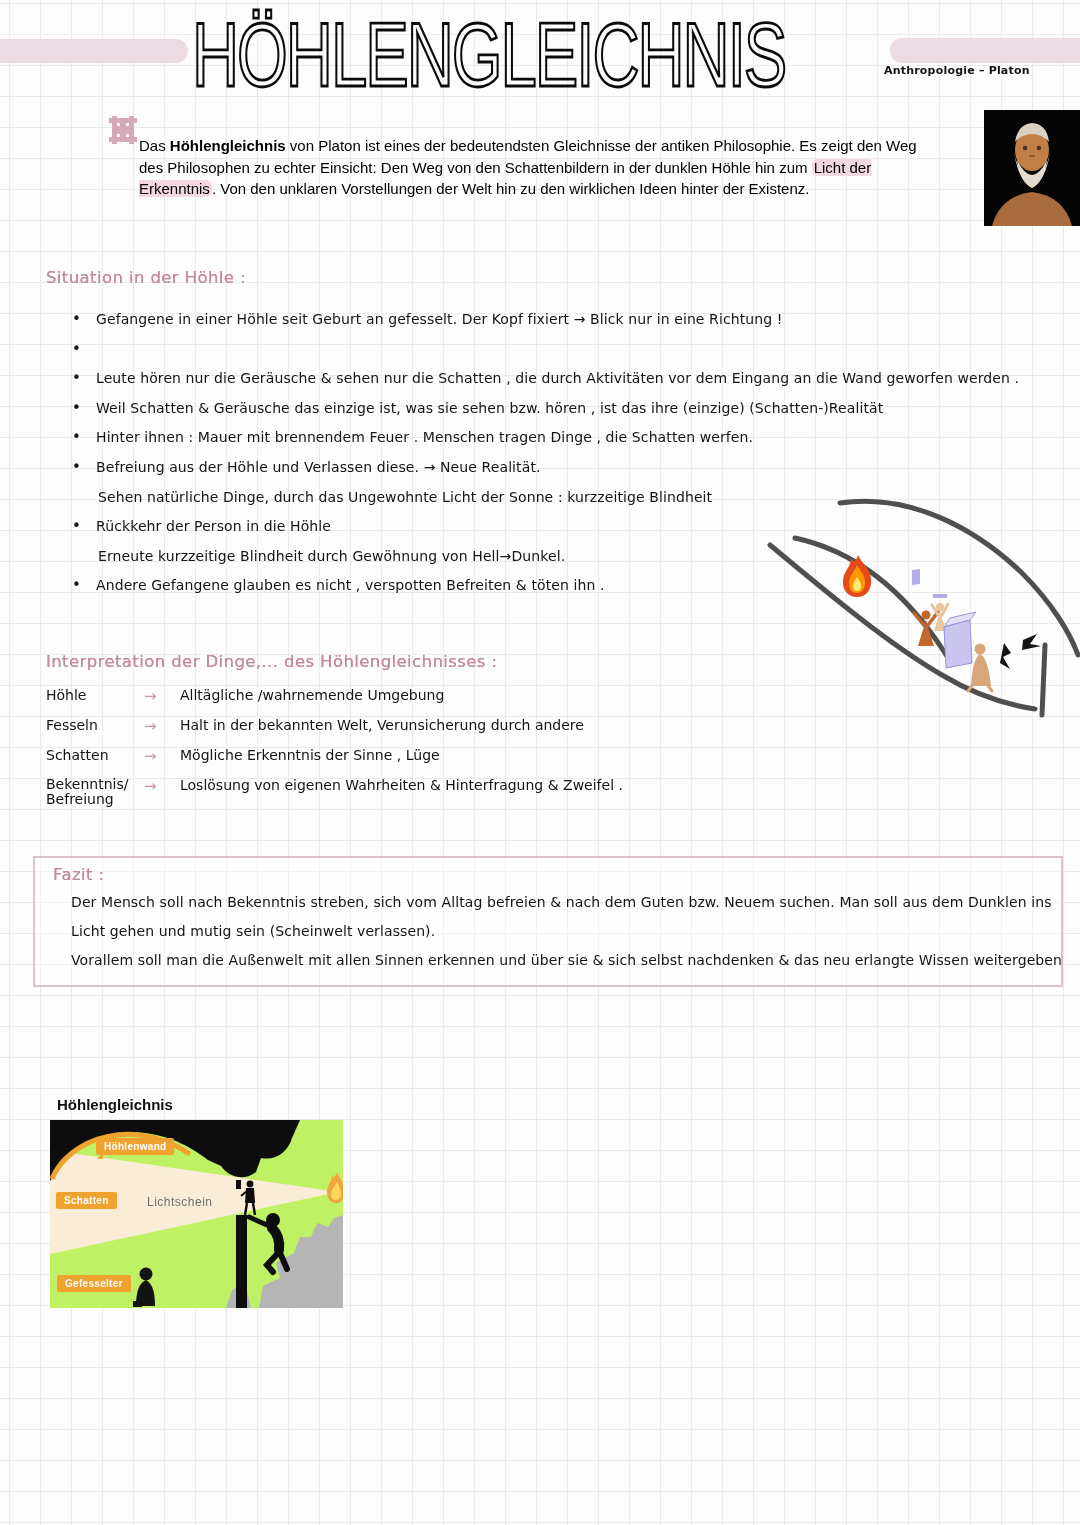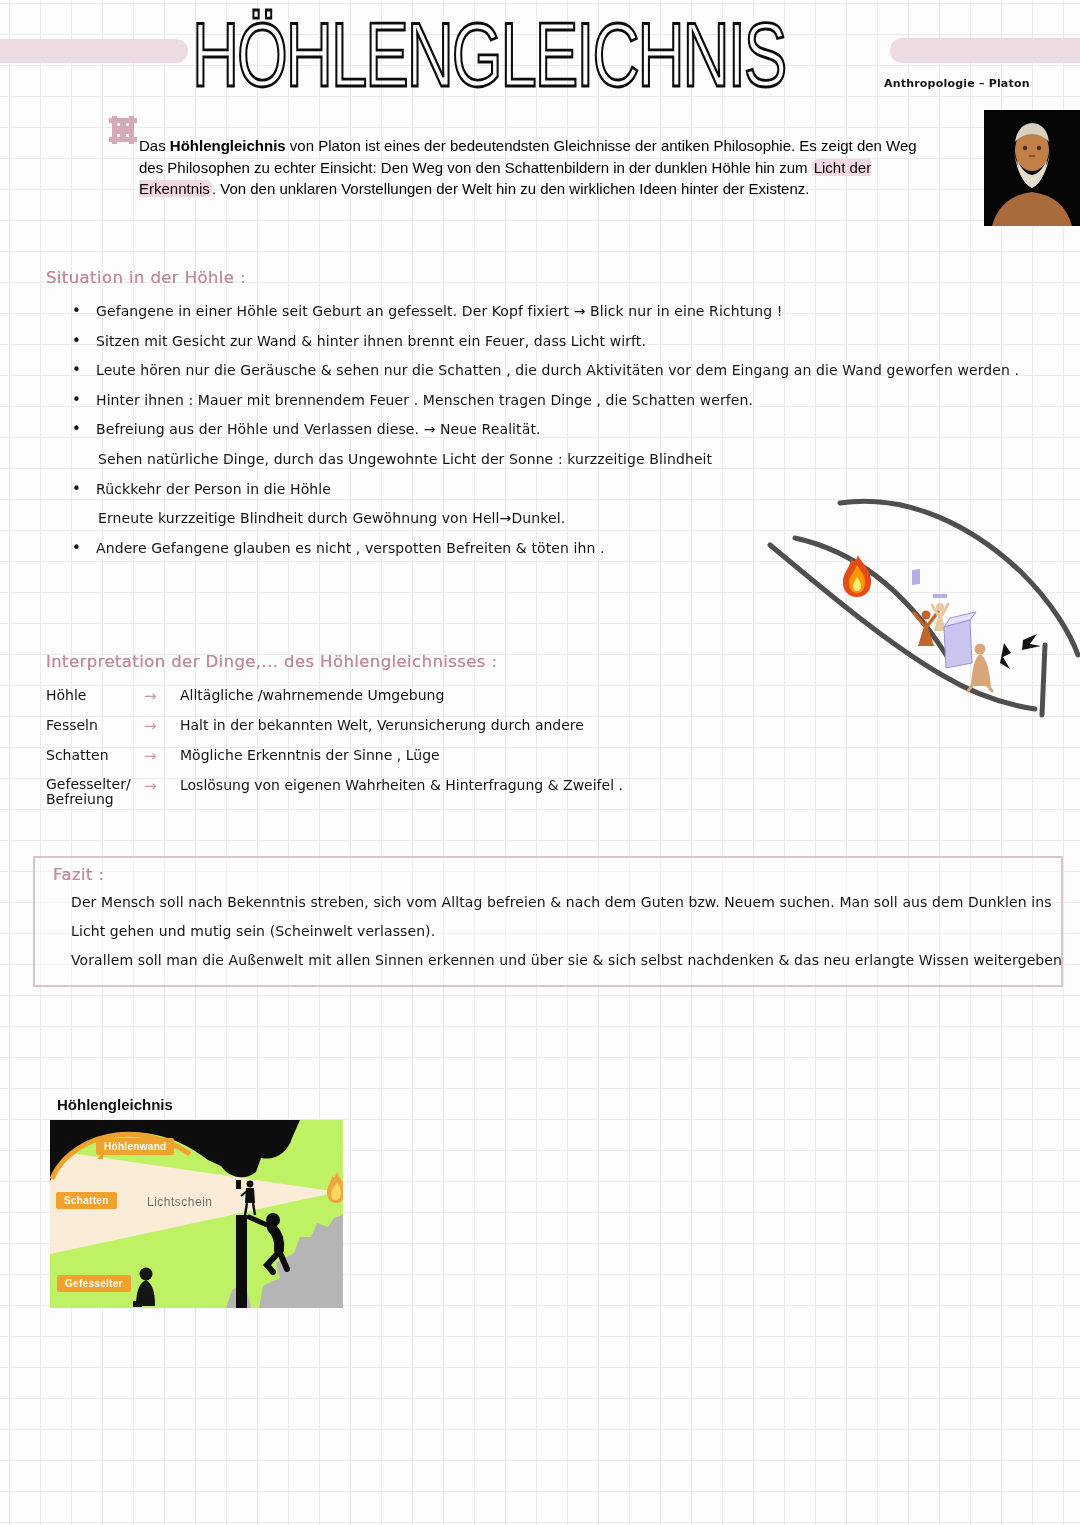--- a/index.html
+++ b/index.html
@@ -14,21 +14,21 @@
 
   
   .bar-left{left:0;top:39px;width:188px;height:24px;background:#ecdbe3;border-radius:0 12px 12px 0;}
   .bar-right{left:890px;top:38px;width:190px;height:25px;background:#ecdbe3;border-radius:12px 0 0 12px;}
 
   
   .deco-title{left:192px;top:2px;font-size:64px;font-weight:400;letter-spacing:-2px;
     transform:scale(1.02,1.42);transform-origin:top left;white-space:nowrap;
     color:transparent;-webkit-text-stroke:2px #0b0b0b;}
   @supports not (-webkit-text-stroke:1px #000){ .deco-title{color:#0b0b0b;} }
-  .subtitle{left:884px;top:77px;font-size:11px;color:#141414;font-weight:bold;letter-spacing:.2px;}
+  .subtitle{left:884px;top:64px;font-size:11px;color:#141414;font-weight:bold;letter-spacing:.2px;}
 
   
   .intro-wrap{left:112px;top:118px;width:828px;height:102px;}
   .crn{position:absolute;width:22px;height:24px;}
   .crn:before,.crn:after{content:"";position:absolute;border:0 solid #d6a9b8;}
   .crn:before{width:20px;height:21px;}
   .crn:after{width:8px;height:8px;}
   .crn.tl:before{left:0;top:0;border-left-width:5px;border-top-width:5px;}
   .crn.tl:after{left:8px;top:8px;border-left-width:4px;border-top-width:4px;}
   .crn.tr:before{right:0;top:0;border-right-width:5px;border-top-width:5px;}
@@ -45,21 +45,21 @@
 
   
   .hw{font-family:"DejaVu Sans",sans-serif;color:#141414;}
   .pink-h{font-family:"DejaVu Sans",sans-serif;color:#c4899c;font-size:16.5px;letter-spacing:.4px;
     text-shadow:0 0 .6px #c4899c;white-space:nowrap;}
   .hw-line{height:29.6px;white-space:nowrap;display:flex;align-items:flex-start;font-size:14px;letter-spacing:.1px;margin-left:26px;}
   .hw-line .blt{width:24px;flex:0 0 24px;font-size:15px;line-height:16px;}
   .hw-line .blt:before{content:"•";}
   .hw-line.sub{padding-left:26px;}
   .situation{left:46px;top:268px;width:1030px;}
-  .situation .pink-h{margin-bottom:16px;}
+  .situation .pink-h{margin-bottom:24px;}
 
   
   .interpretation{left:46px;top:652px;width:700px;}
   .interpretation .pink-h{margin-bottom:16px;}
   .int-row{display:flex;align-items:flex-start;min-height:30px;font-size:14px;white-space:nowrap;}
   .int-row .term{width:98px;flex:0 0 98px;}
   .int-row .term.two span{display:block;line-height:15px;}
   .int-row .arrow{width:36px;flex:0 0 36px;color:#d393a6;font-size:15px;}
 
   
@@ -110,25 +110,28 @@
 </div>
 
 <div class="abs situation hw">
   <div class="pink-h">Situation in der Höhle :</div>
   <div class="hw-line">
       <span class="blt"></span>
       <span>Gefangene in einer Höhle seit Geburt an gefesselt. Der Kopf fixiert → Blick nur in eine Richtung !</span>
     </div>
   <div class="hw-line">
       <span class="blt"></span>
-      <span>Sitzen mit Gesicht zur Wand &amp; hinter ihnen brennt ein Feuer, dass Licht wirft.</span>
     </div>
   <div class="hw-line">
       <span class="blt"></span>
       <span>Leute hören nur die Geräusche &amp; sehen nur die Schatten , die durch Aktivitäten vor dem Eingang an die Wand geworfen werden .</span>
+    </div>
+  <div class="hw-line">
+      <span class="blt"></span>
+      <span>Weil Schatten &amp; Geräusche das einzige ist, was sie sehen bzw. hören , ist das ihre (einzige) (Schatten-)Realität</span>
     </div>
   <div class="hw-line">
       <span class="blt"></span>
       <span>Hinter ihnen : Mauer mit brennendem Feuer . Menschen tragen Dinge , die Schatten werfen.</span>
     </div>
   <div class="hw-line">
       <span class="blt"></span>
       <span>Befreiung aus der Höhle und Verlassen diese. → Neue Realität.</span>
     </div>
   <div class="hw-line sub">
@@ -198,21 +201,21 @@
     <span class="arrow">→</span>
     <span class="def">Halt in der bekannten Welt, Verunsicherung durch andere</span>
   </div>
   <div class="int-row">
     <span class="term">Schatten</span>
     <span class="arrow">→</span>
     <span class="def">Mögliche Erkenntnis der Sinne , Lüge</span>
   </div>
   <div class="int-row">
     <span class="term two">
-        <span>Gefesselter/</span>
+        <span>Bekenntnis/</span>
         <span>Befreiung</span>
       </span>
     <span class="arrow">→</span>
     <span class="def">Loslösung von eigenen Wahrheiten &amp; Hinterfragung &amp; Zweifel .</span>
   </div>
 </div>
 
 <div class="abs fazit hw">
   <div class="pink-h">Fazit :</div>
   <div class="hw-line">

